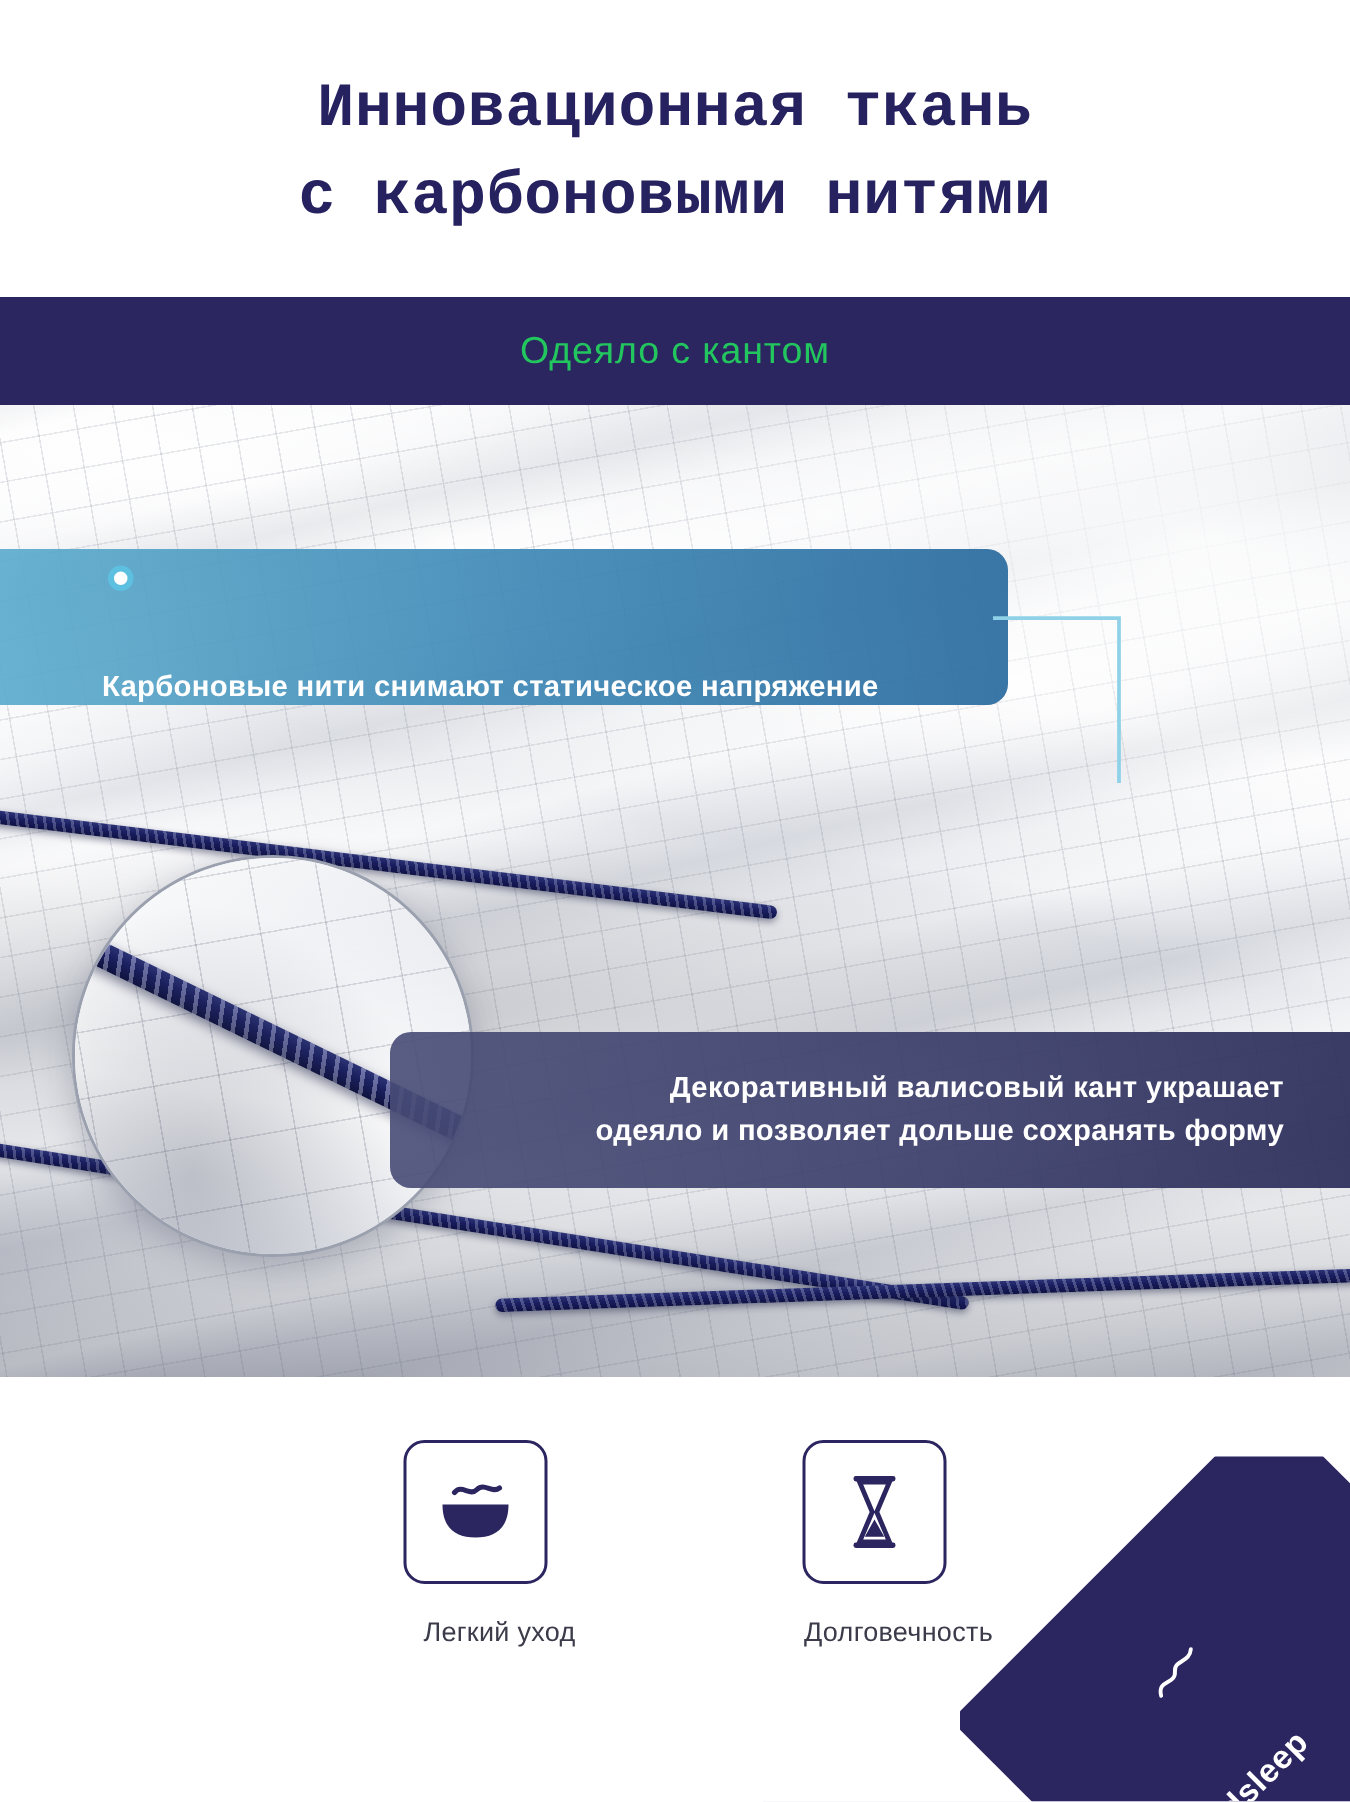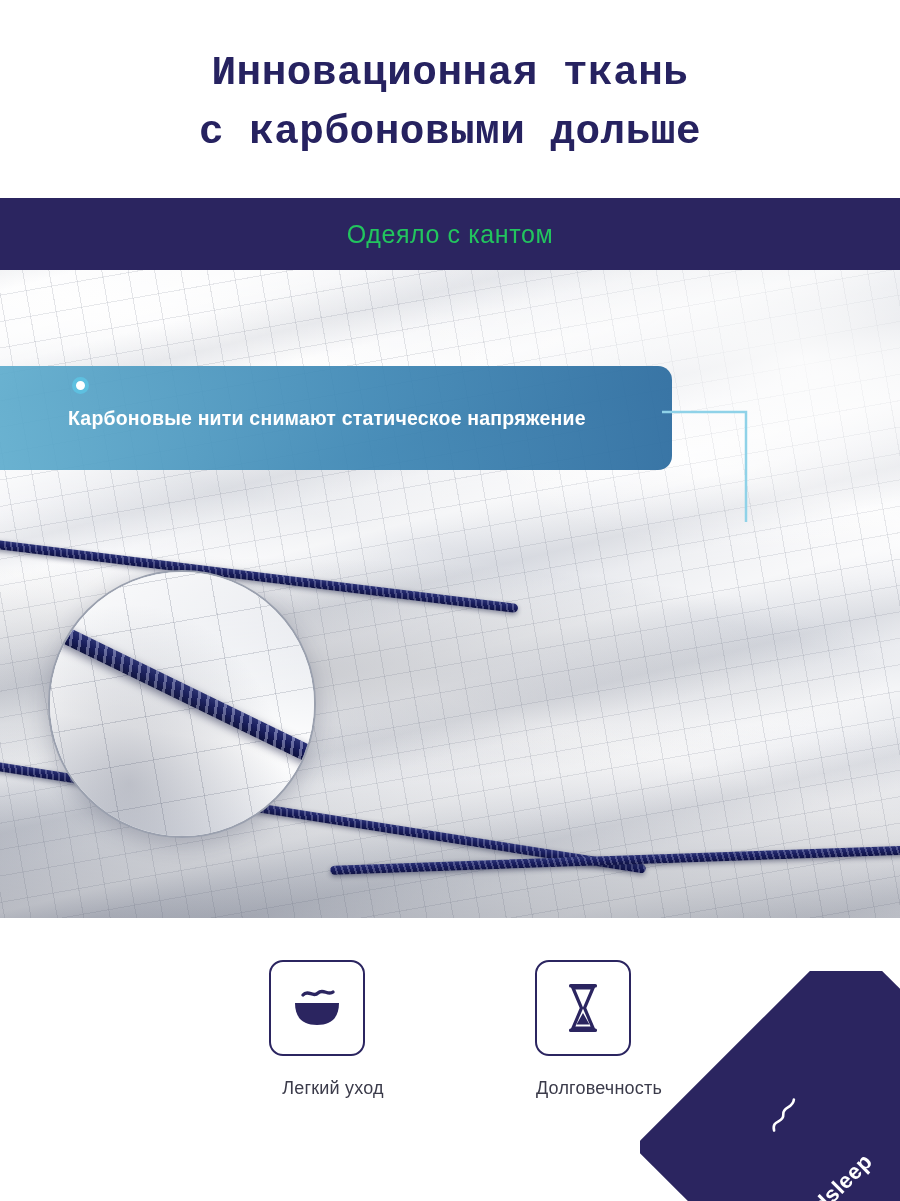--- a/index.html
+++ b/index.html
@@ -127,21 +127,21 @@
   
   .callout-top {
     position: absolute;
     left: 0;
     top: 96px;
     width: 672px;
     height: 104px;
     background: linear-gradient(90deg, rgba(94,172,205,0.92) 0%, rgba(60,134,180,0.92) 55%, rgba(41,106,158,0.92) 100%);
     border-radius: 0 14px 14px 0;
     display: flex;
-    align-items: center;
+    align-items: flex-end;
     padding-left: 68px;
   }
   .callout-top-text {
     color: #ffffff;
     font-size: 19.5px;
     font-weight: bold;
     letter-spacing: 0.2px;
   }
 
   .leader { position: absolute; left: 660px; top: 140px; width: 110px; height: 130px; }
@@ -295,21 +295,21 @@
     right: 96px;
     bottom: 78px;
     transform: rotate(-45deg);
   }
 </style>
 </head>
 <body>
 
 <div class="title-area">
   <div class="title-line">Инновационная ткань</div>
-  <div class="title-line">с карбоновыми дольше</div>
+  <div class="title-line">с карбоновыми нитями</div>
 </div>
 
 <div class="ribbon">
   <div class="ribbon-text">Одеяло с кантом</div>
 </div>
 
 <div class="photo">
   <div class="photo-bg"></div>
   <div class="bands"></div>
   <div class="grid"></div>
@@ -330,20 +330,24 @@
   </svg>
   <div class="leader-dot"></div>
 
   <div class="magnifier">
     <div class="mag-inner"></div>
     <div class="mag-grid"></div>
     <div class="mag-cord"></div>
     <div class="mag-shadow"></div>
   </div>
 
+  <div class="callout-bottom">
+    <div class="callout-bottom-text">Декоративный валисовый кант украшает</div>
+    <div class="callout-bottom-text">одеяло и позволяет дольше сохранять форму</div>
+  </div>
 </div>
 
 <div class="features">
 
   <div class="feature">
     <div class="feature-box">
       <svg width="54" height="44" viewBox="0 0 54 44">
         <path d="M5 17 H49 C49 32 41 39 27 39 C13 39 5 32 5 17 Z" fill="#2b2560"></path>
         <path d="M13 9 C18 3 23 12 28 7 C33 2 38 10 43 6" fill="none" stroke="#2b2560" stroke-width="3.4" stroke-linecap="round"></path>
       </svg>

